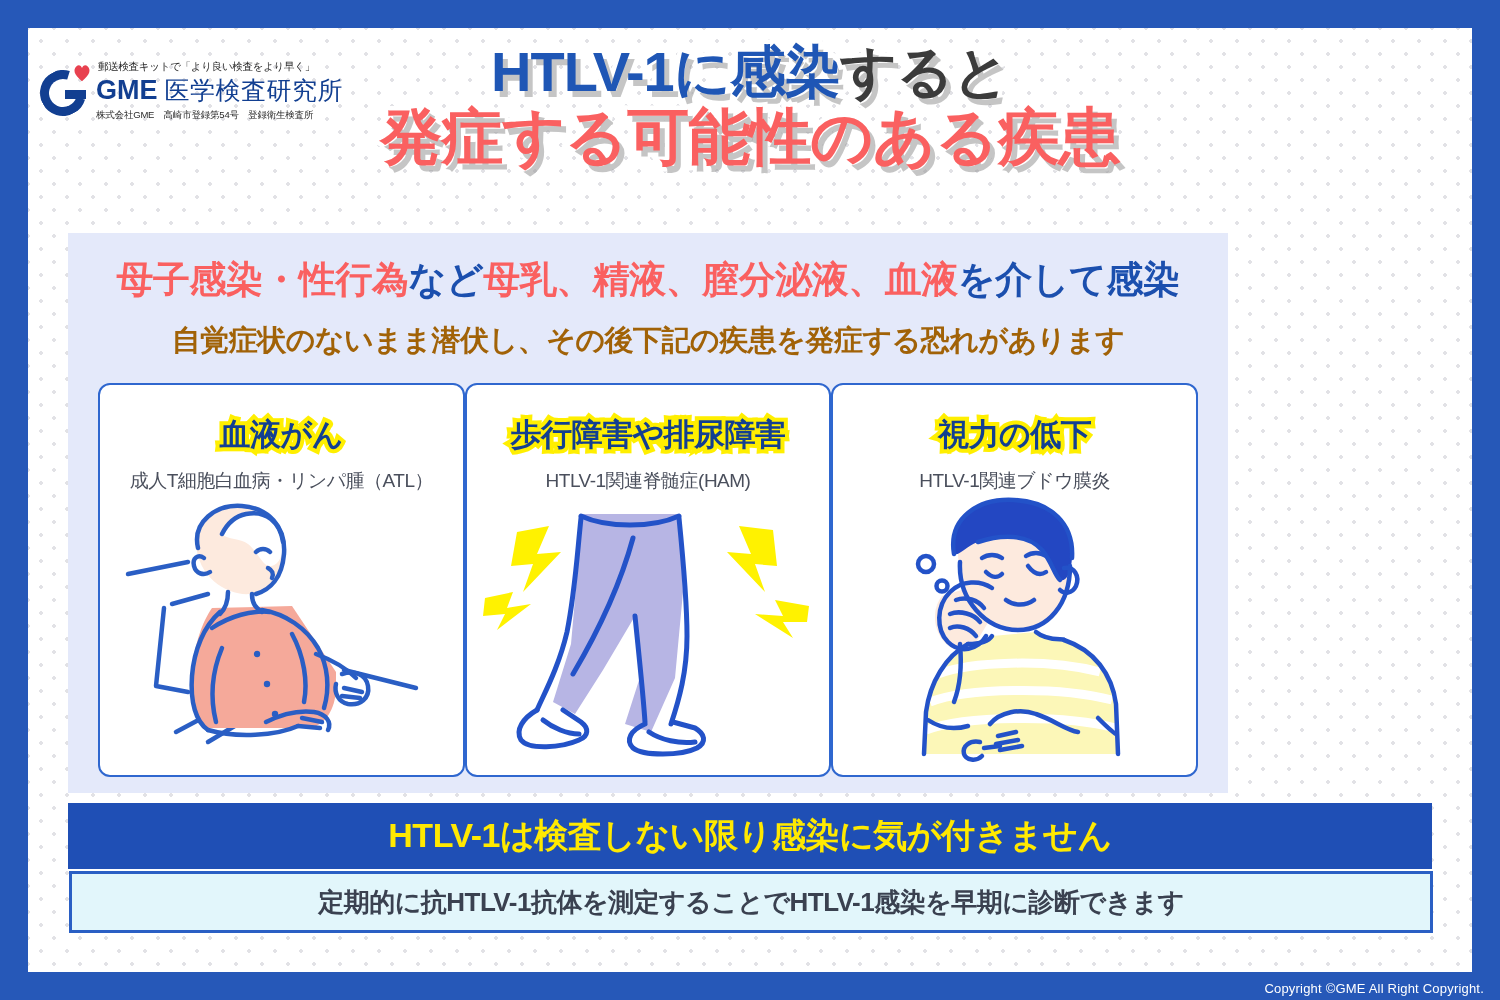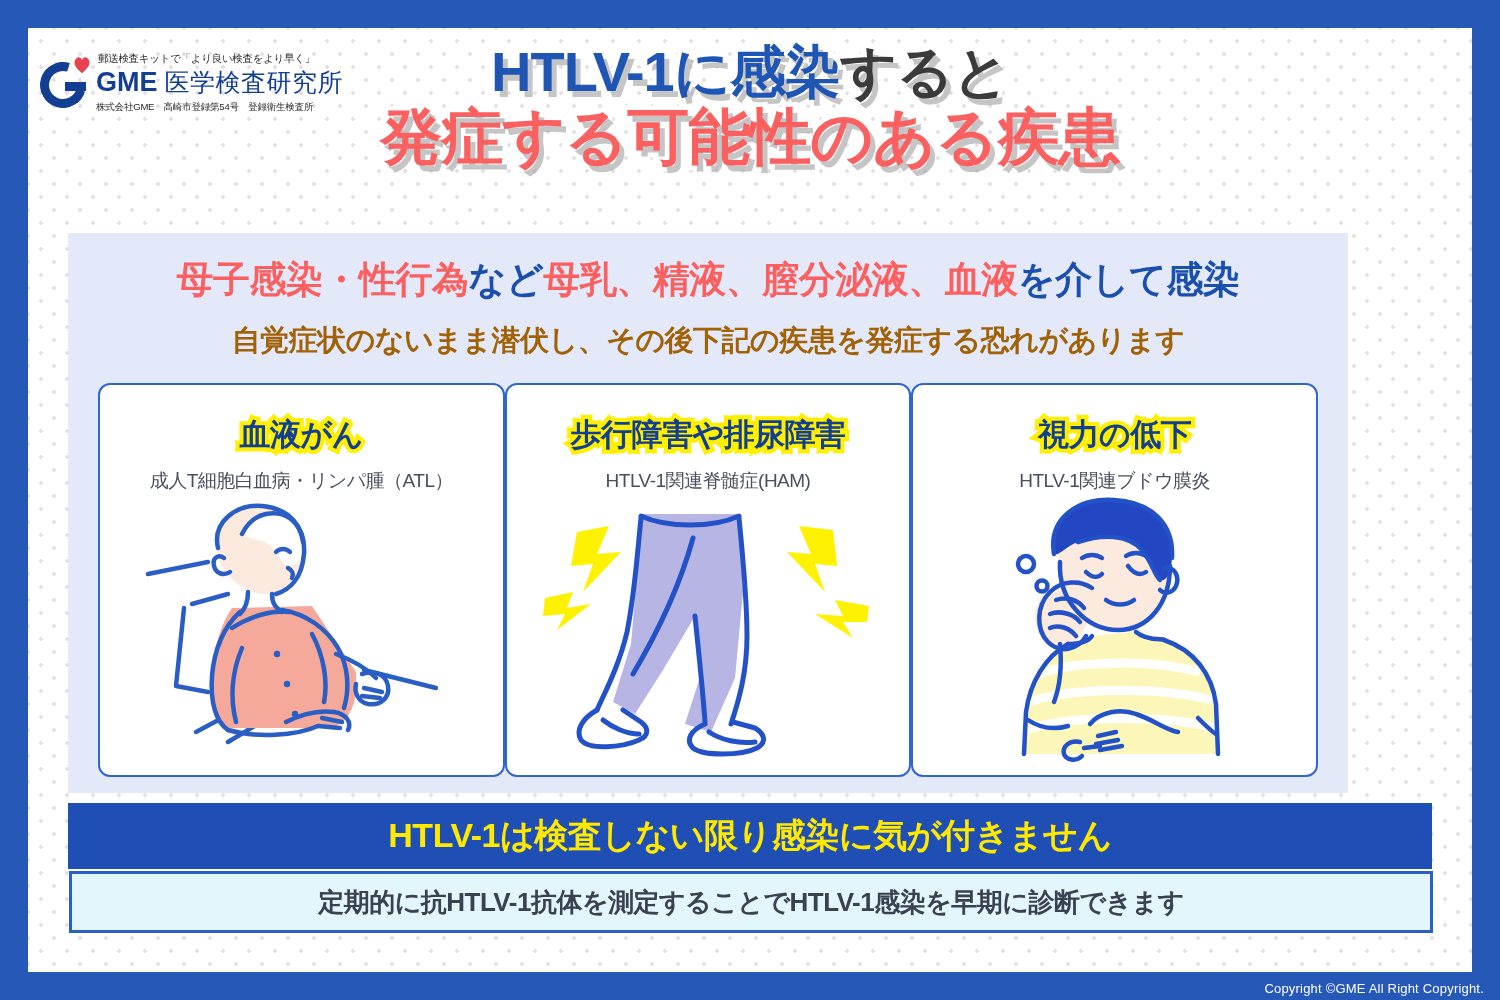--- a/index.html
+++ b/index.html
@@ -17,21 +17,21 @@
     background-image:
       radial-gradient(#e2e2e6 1.6px, transparent 1.7px),
       radial-gradient(#e2e2e6 1.6px, transparent 1.7px);
     background-size:26px 26px, 26px 26px;
     background-position:0 0, 13px 13px;
     overflow:hidden;
   }
 
   
   .logo{
-    position:absolute;left:8px;top:16px;
+    position:absolute;left:8px;top:24px;
     width:290px;height:78px;
     display:flex;align-items:center;
   }
   .logo-mark{
     position:relative;width:54px;height:54px;flex:0 0 54px;margin-left:4px;
   }
   .logo-g{
     position:absolute;left:0;top:6px;width:46px;height:46px;
     border:9px solid #123f91;border-radius:50%;
     border-right-color:transparent;
@@ -74,21 +74,21 @@
   .title-line span{
     -webkit-text-stroke:9px #ffffff;
     paint-order:stroke fill;
     text-shadow:5px 6px 0 rgba(150,150,150,.55);
   }
   .title-line.l2{font-size:62px;margin-top:-4px;}
 
   
   .panel{
     position:absolute;left:40px;top:205px;
-    width:1280px;height:560px;
+    width:1160px;height:560px;
     background:#e4e9fa;
   }
   .lead{
     text-align:center;font-size:37px;font-weight:bold;
     margin-top:22px;letter-spacing:-0.5px;white-space:nowrap;
   }
   .lead .r{color:#fa6060;}
   .lead .b{color:#1b4fae;}
   .lead2{
     text-align:center;font-size:29px;font-weight:bold;color:#a16207;

